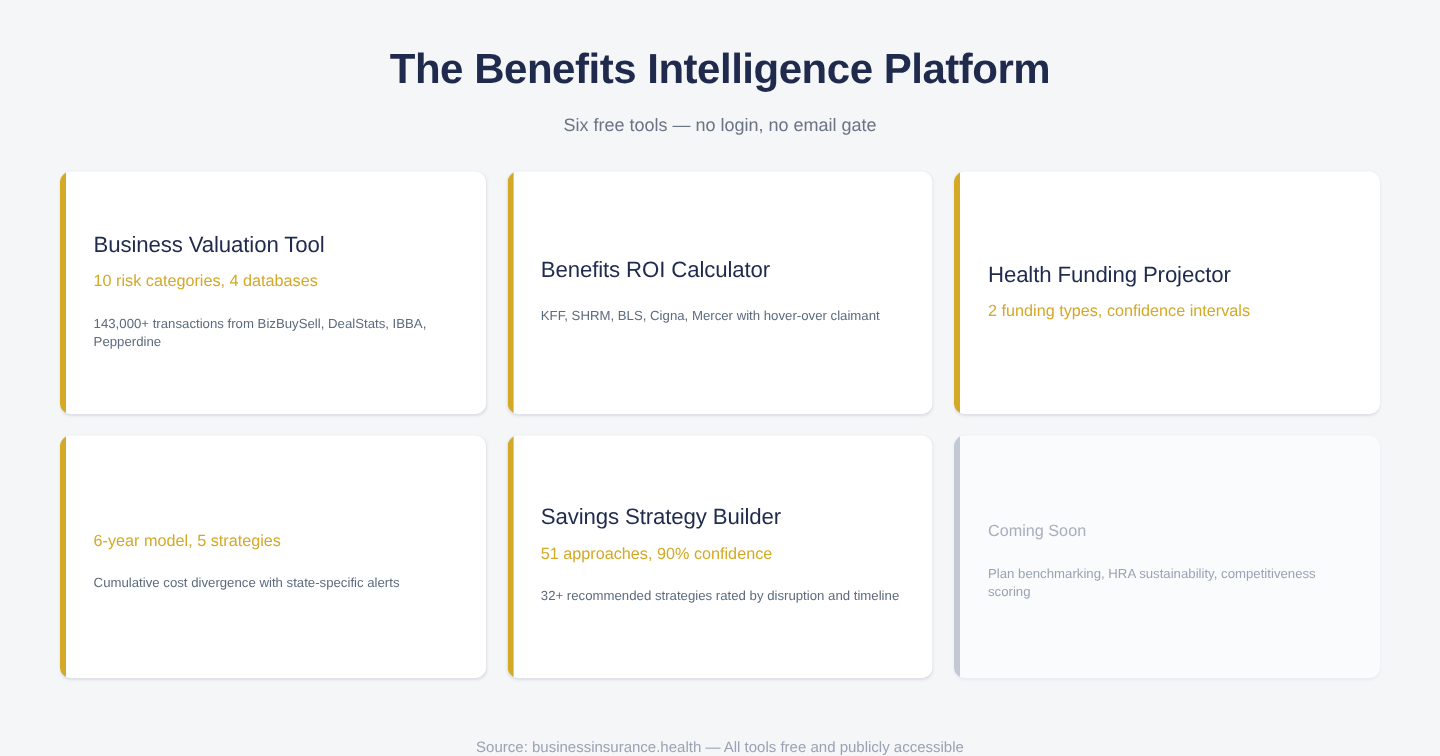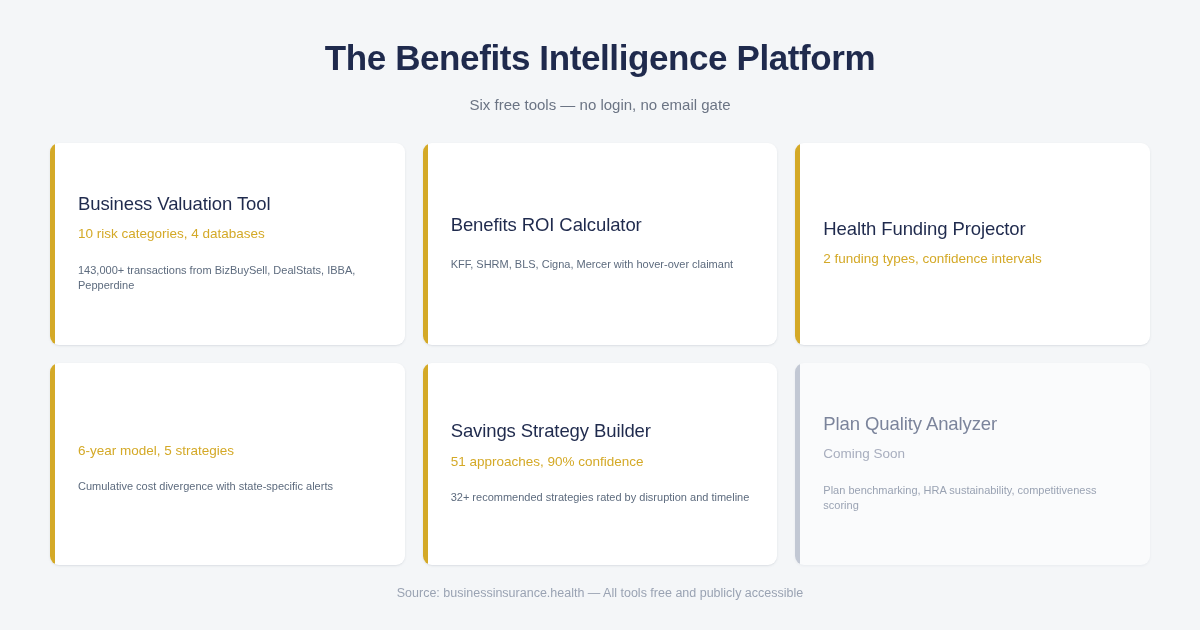--- a/index.html
+++ b/index.html
@@ -118,21 +118,20 @@
   }
 
   .card.is-coming-soon .card-title { color: #7b849b; }
   .card.is-coming-soon .card-metric { color: #a8aebe; font-weight: normal; }
   .card.is-coming-soon .card-desc { color: #9aa3b3; }
 
   
   .footer {
     margin-top: auto;
     text-align: center;
-    padding-bottom: 30px;
     padding-top: 18px;
   }
 
   .footer-text {
     font-size: 12.5px;
     color: #9aa3b3;
   }
 </style>
 </head>
 <body>
@@ -178,21 +177,20 @@
     <div class="card">
       <div class="card-body">
         <div class="card-title">Savings Strategy Builder</div>
         <div class="card-metric">51 approaches, 90% confidence</div>
         <div class="card-desc">32+ recommended strategies rated by disruption and timeline</div>
       </div>
     </div>
 
     <div class="card is-coming-soon">
       <div class="card-body">
-        <div class="card-title">Plan Quality Analyzer</div>
         <div class="card-metric">Coming Soon</div>
         <div class="card-desc">Plan benchmarking, HRA sustainability, competitiveness scoring</div>
       </div>
     </div>
 
   </div>
 
   <div class="footer">
     <div class="footer-text">Source: businessinsurance.health — All tools free and publicly accessible</div>
   </div>

